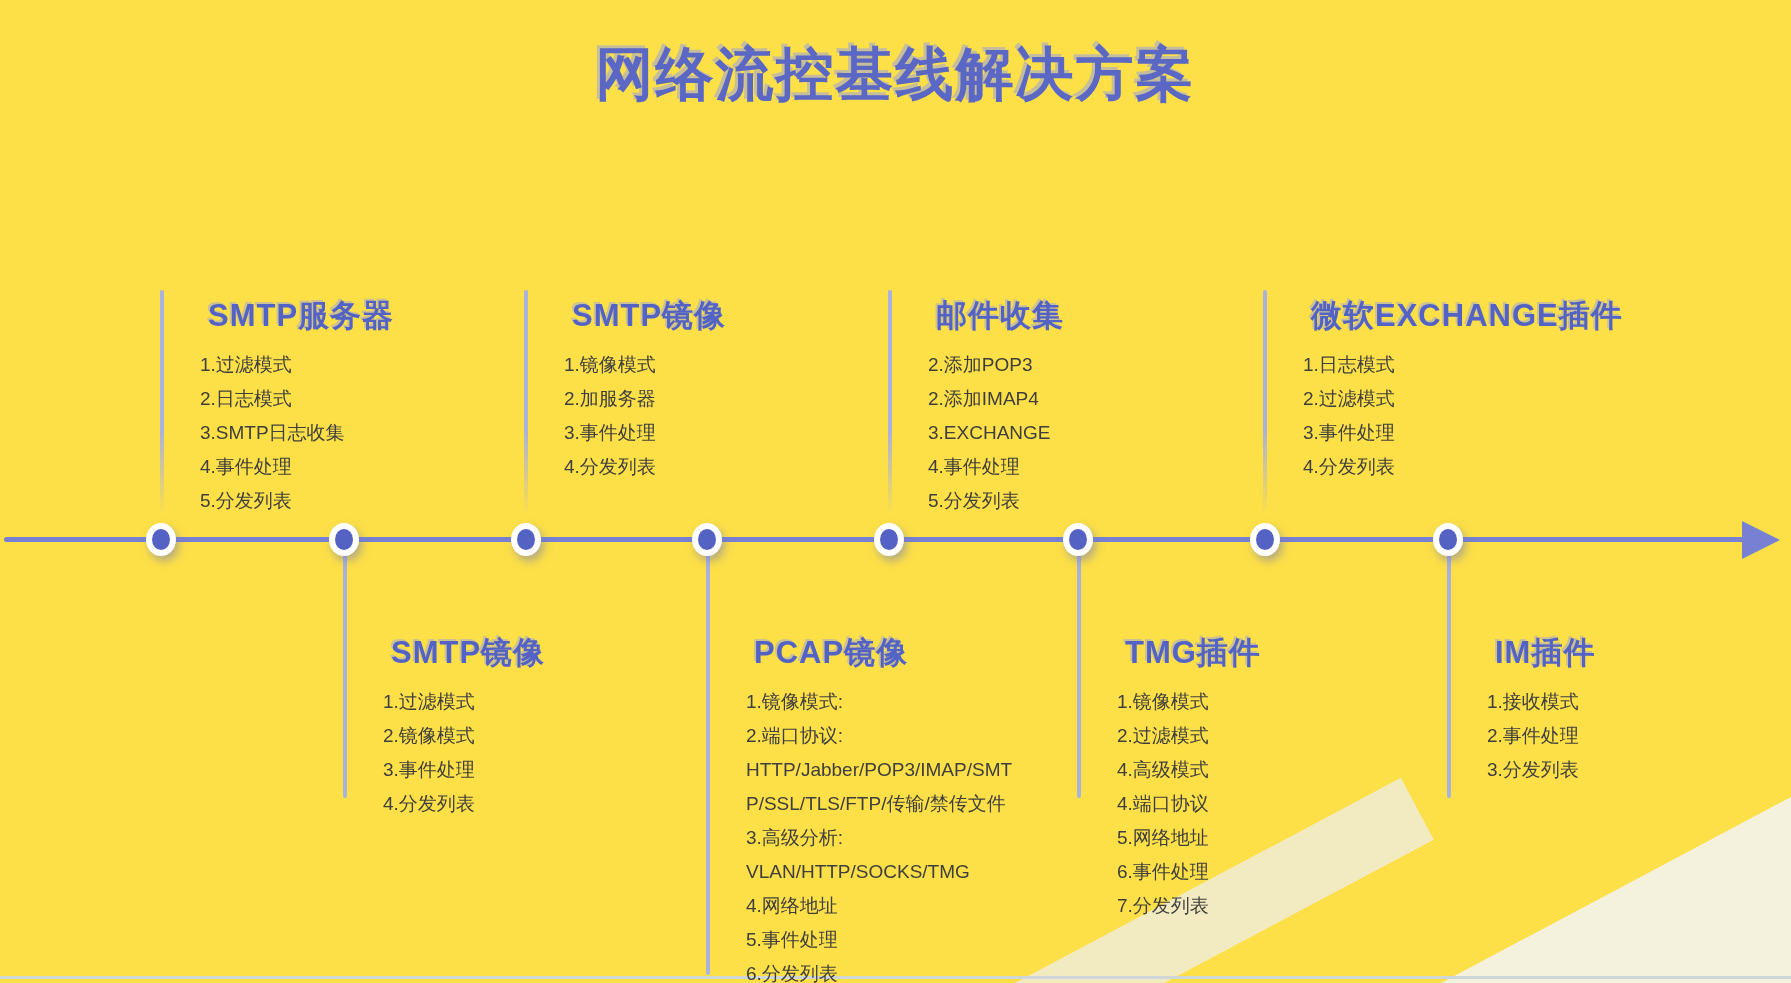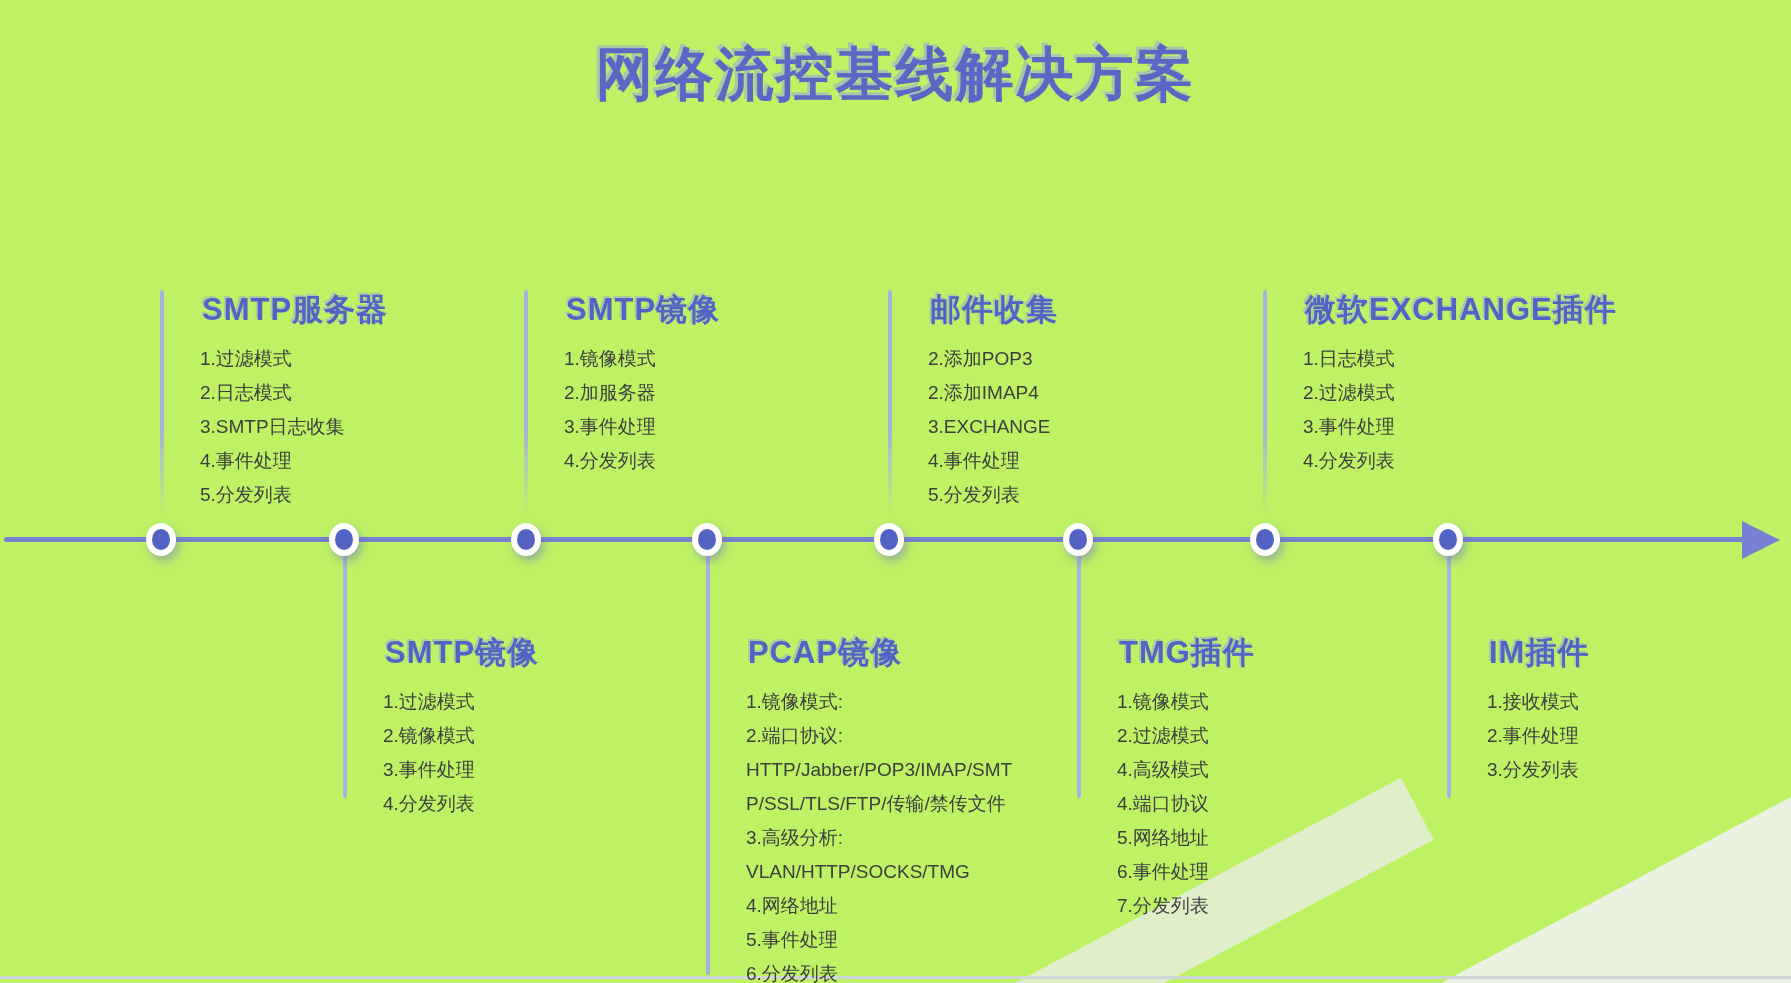--- a/index.html
+++ b/index.html
@@ -1,20 +1,20 @@
 <!DOCTYPE html>
 <html><head>
 <meta charset="utf-8">
 <style>
   html,body{margin:0;padding:0;background:#ffffff;}
   .canvas{
     position:relative;
     width:1791px;
     height:983px;
-    background:#bef264;
+    background:#fde047;
     overflow:hidden;
     font-family:"Liberation Sans","DejaVu Sans",sans-serif;
   }
 
   
   .bg-band{position:absolute;z-index:1;}
   .bg-band-1{
     left:985px;top:570px;width:70px;height:900px;
     background:#eceef4;opacity:.7;
     transform:rotate(62deg);
@@ -69,21 +69,21 @@
   
   .column{position:absolute;width:360px;z-index:2;}
   .column .vline{
     position:absolute;left:0;top:0;width:4px;height:100%;
     background:#a9b1de;border-radius:2px;
   }
   .column.top .vline{
     background:linear-gradient(180deg,#a9b1de 0%,#a9b1de 62%,rgba(169,177,222,0) 100%);
   }
   .col-title{
-    margin:0;padding-left:42px;
+    margin:6px;padding-left:42px;
     font-size:31px;font-weight:bold;line-height:40px;
     letter-spacing:1px;color:#5363c5;
     text-shadow:-2px -2px 0 rgba(153,162,224,0.5);
     white-space:nowrap;
   }
   .col-items{
     list-style:none;margin:12px 0 0 0;padding:0 0 0 40px;
   }
   .col-items li{
     font-size:19px;line-height:34px;color:#3e3e3e;white-space:nowrap;

